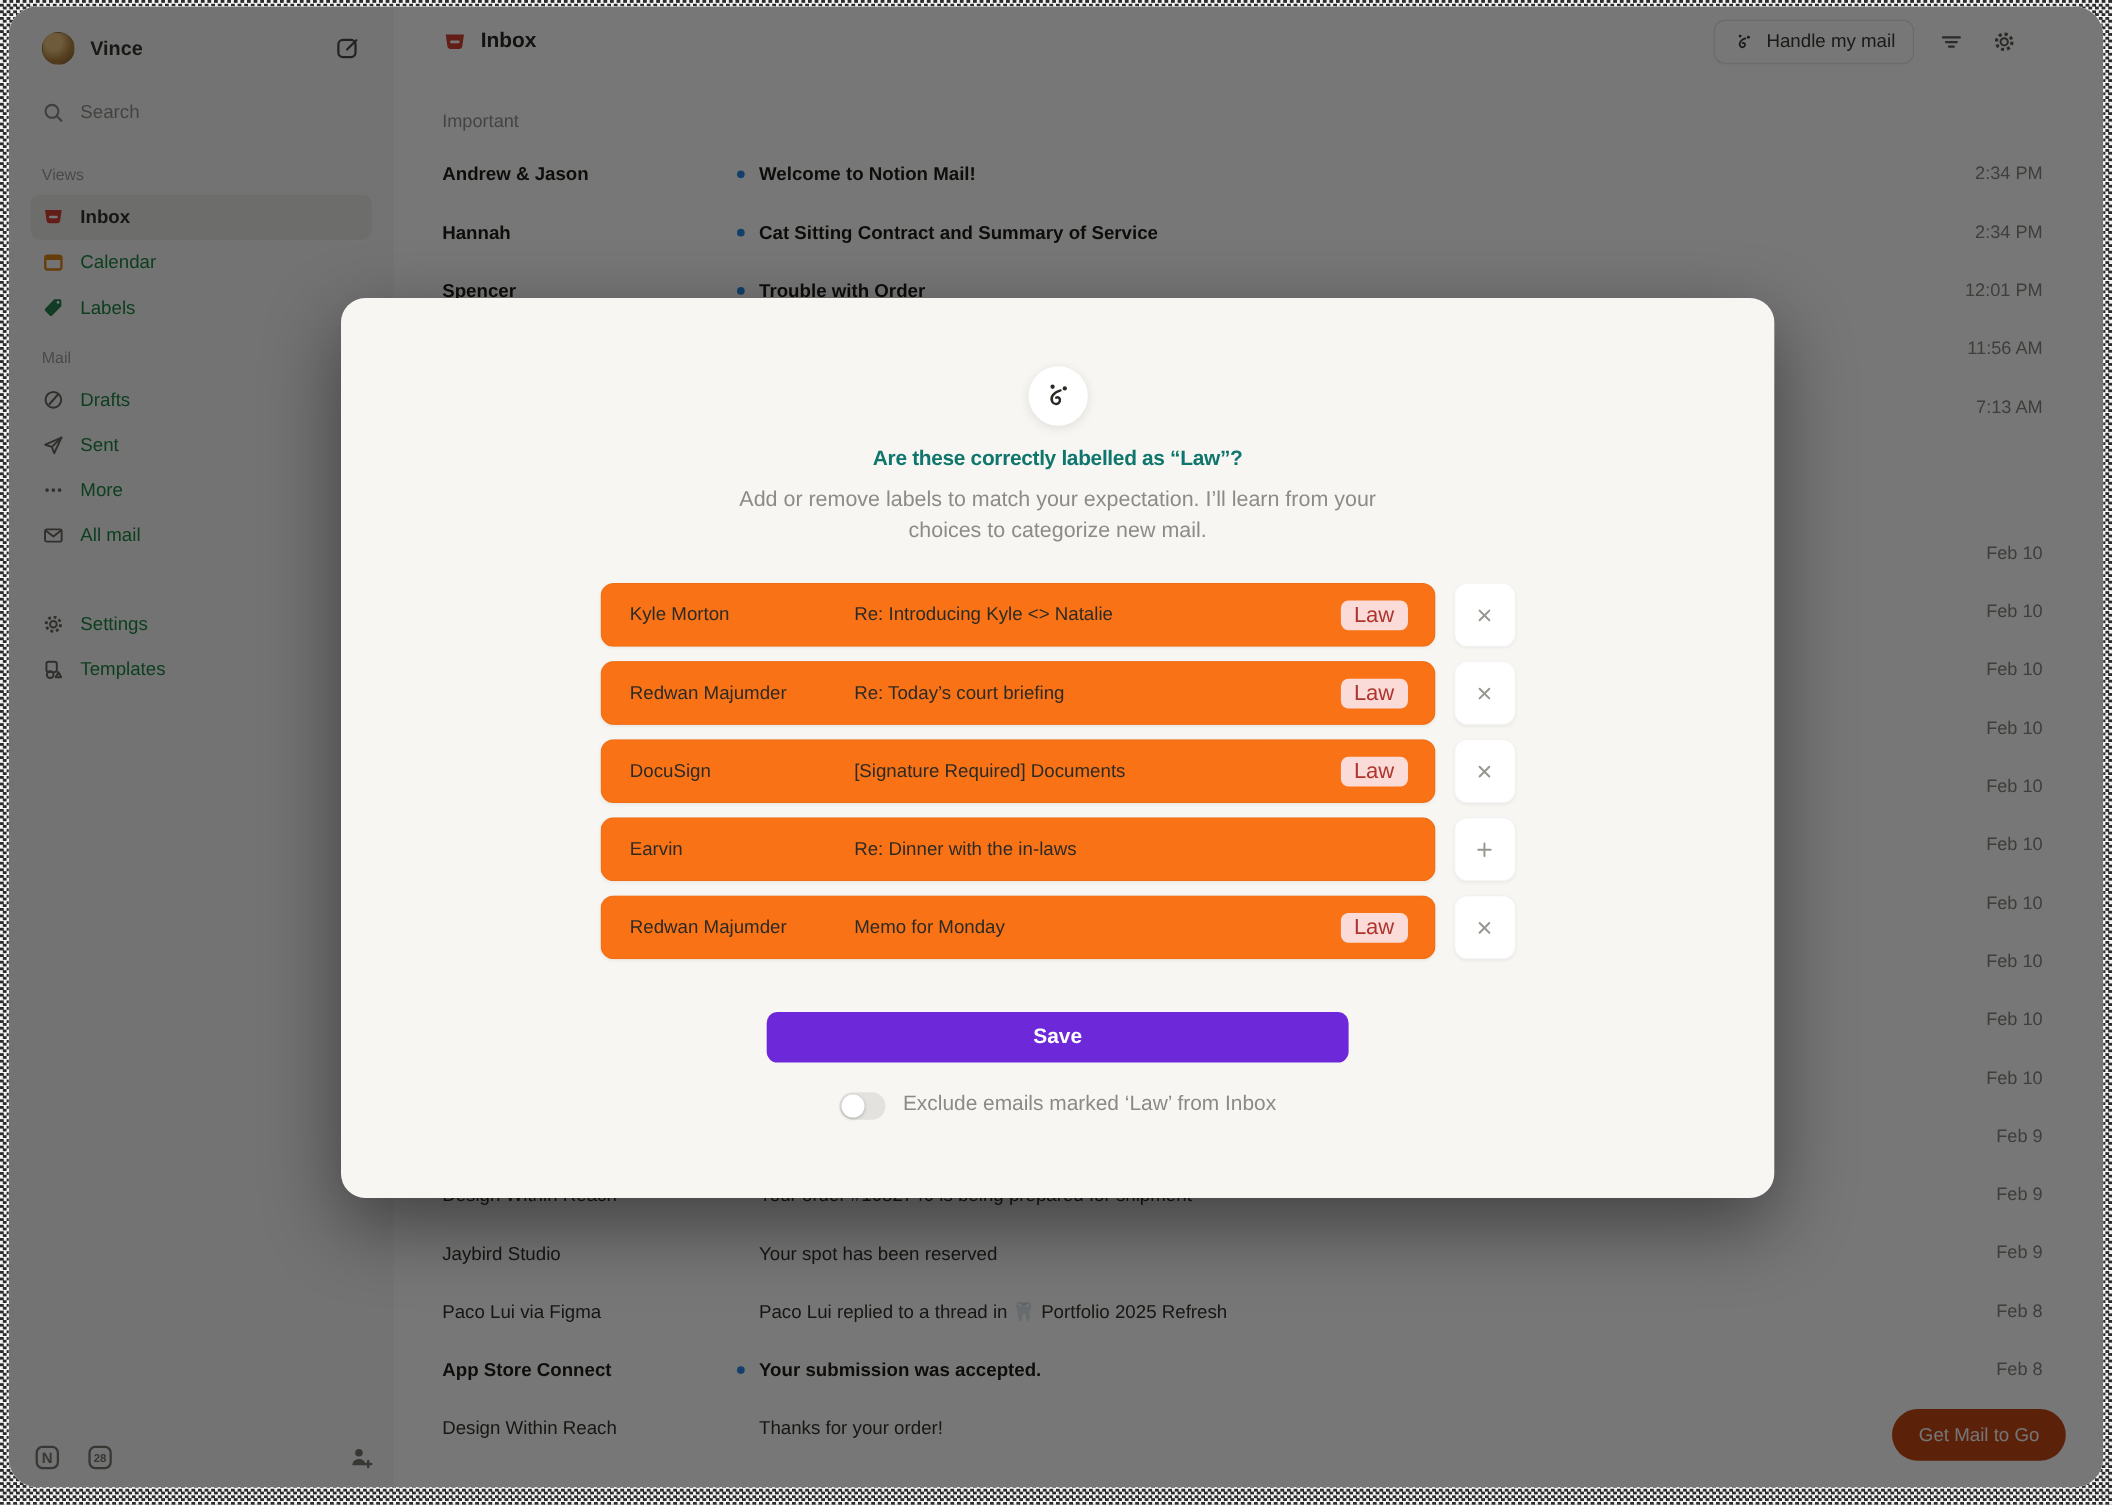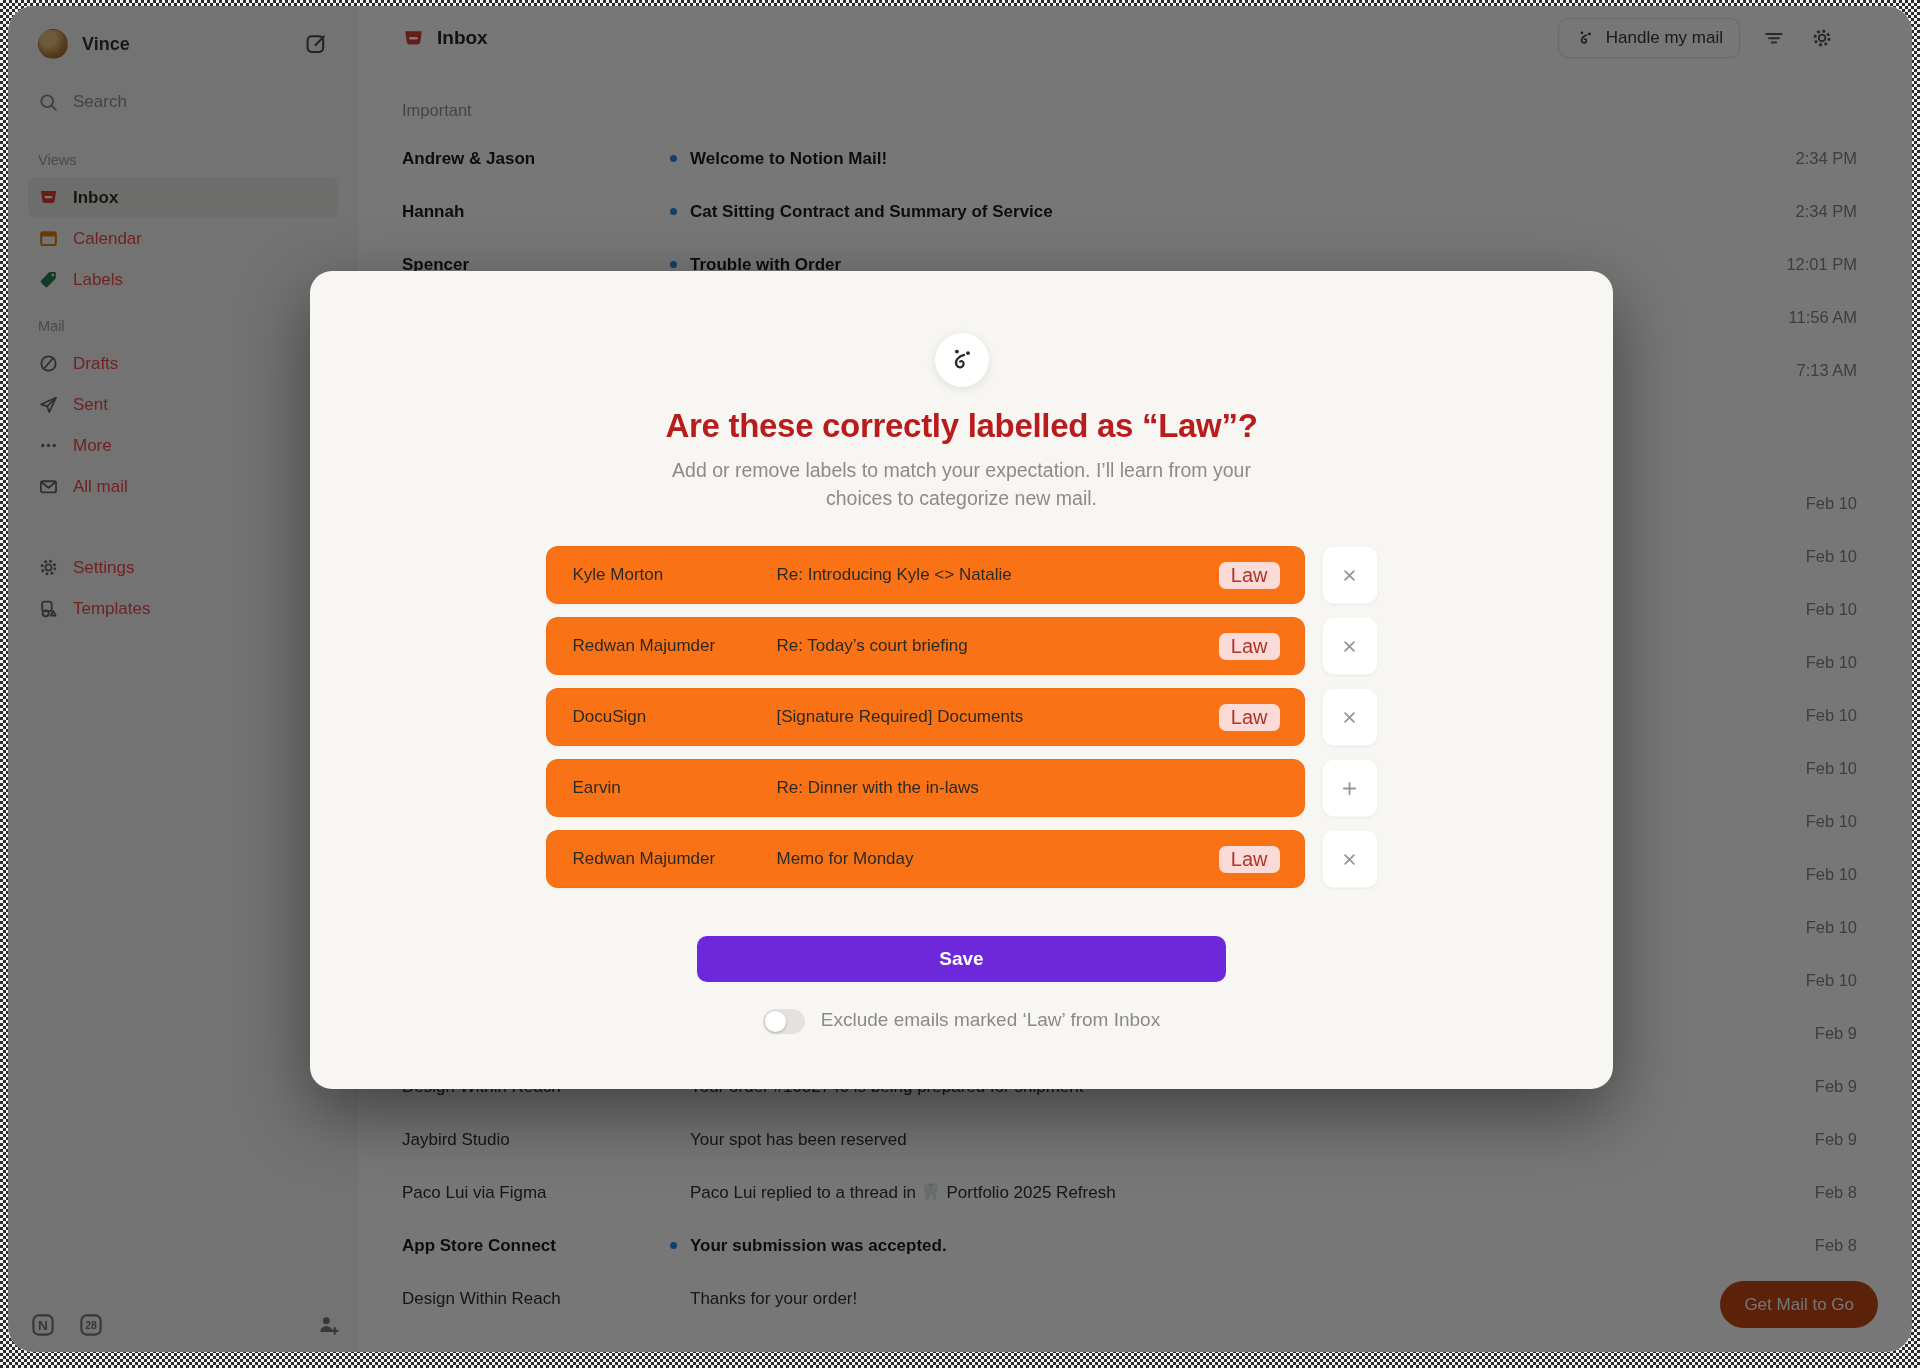--- a/index.html
+++ b/index.html
@@ -23,21 +23,21 @@
   .user-row { margin-bottom:18px; }
   .avatar {
     width:30px; height:30px; border-radius:50%;
     background: radial-gradient(circle at 35% 30%, #e8c27a 0 28%, #b5813c 60%, #7d5a2a 100%);
     flex:0 0 30px; border:1px solid rgba(0,0,0,.08);
   }
   .user-name { font-size:18px; font-weight:700; color:#2f2d28; flex:1; }
   .search-row { margin-bottom:30px; color:#8f8d88; font-size:17px; }
   .section-label { font-size:14.5px; color:#9b9a97; margin:18px 10px 9px; font-weight:500; }
   .side-item { display:flex; align-items:center; height:41px; padding:0 10px; gap:14px;
-               border-radius:8px; font-size:17px; color:#ef4444; cursor:default; }
+               border-radius:8px; font-size:17px; color:#15803d; cursor:default; }
   .side-item.selected { background:#e9e9e6; font-weight:600; color:#2a2823; }
   .side-item .icn { width:21px; height:21px; flex:0 0 21px; display:flex; align-items:center; justify-content:center; }
   .settings-block { margin-top:40px; }
   .side-footer { position:absolute; left:22px; right:18px; bottom:14px; display:flex; align-items:center; gap:22px; color:#73716c; }
   .side-footer .spacer { flex:1; }
   
   .main { flex:1; position:relative; background:#ffffff; }
   .main-header { height:64px; display:flex; align-items:center; padding:0 36px 0 44px; }
   .main-title-wrap { display:flex; align-items:center; gap:12px; }
   .main-title { font-size:19px; font-weight:700; color:#23211c; }
@@ -62,21 +62,21 @@
     font-size:17px; z-index:3; }
   
   .overlay { position:absolute; inset:0; background:rgba(8,8,8,.55); z-index:5; }
   .modal {
     position:absolute; left:302px; top:265px; width:1303px; height:818px; z-index:10;
     background:#f7f6f3; border-radius:22px; box-shadow:0 24px 70px rgba(0,0,0,.45);
     text-align:center;
   }
   .modal-icon { width:54px; height:54px; border-radius:50%; background:#fff; margin:62px auto 0;
     display:flex; align-items:center; justify-content:center; box-shadow:0 2px 10px rgba(0,0,0,.10); }
-  .modal-title { margin-top:20px; font-size:33px; font-weight:700; color:#b91c1c; letter-spacing:-.3px; }
+  .modal-title { margin-top:20px; font-size:19px; font-weight:700; color:#0f766e; letter-spacing:-.3px; }
   .modal-sub { margin:12px auto 0; max-width:650px; font-size:19.5px; line-height:1.42; color:#8d8b86; }
   .modal-rows { width:832px; margin:34px auto 0; }
   .modal-row-line { display:flex; gap:17px; margin-bottom:13px; }
   .mcard { flex:1; height:58px; background:#f97316; border-radius:12px; display:flex; align-items:center;
     padding:0 24px 0 26px; border:1px solid rgba(0,0,0,.035); box-shadow:0 1px 3px rgba(0,0,0,.05);
     font-size:17px; color:#2b2a25; text-align:left; }
   .mcard .msender { flex:0 0 204px; }
   .mcard .msubject { flex:1; }
   .law-pill { background:#fadbd7; color:#ae352c; font-size:20px; font-weight:500;
     padding:2px 12px; border-radius:7px; }

